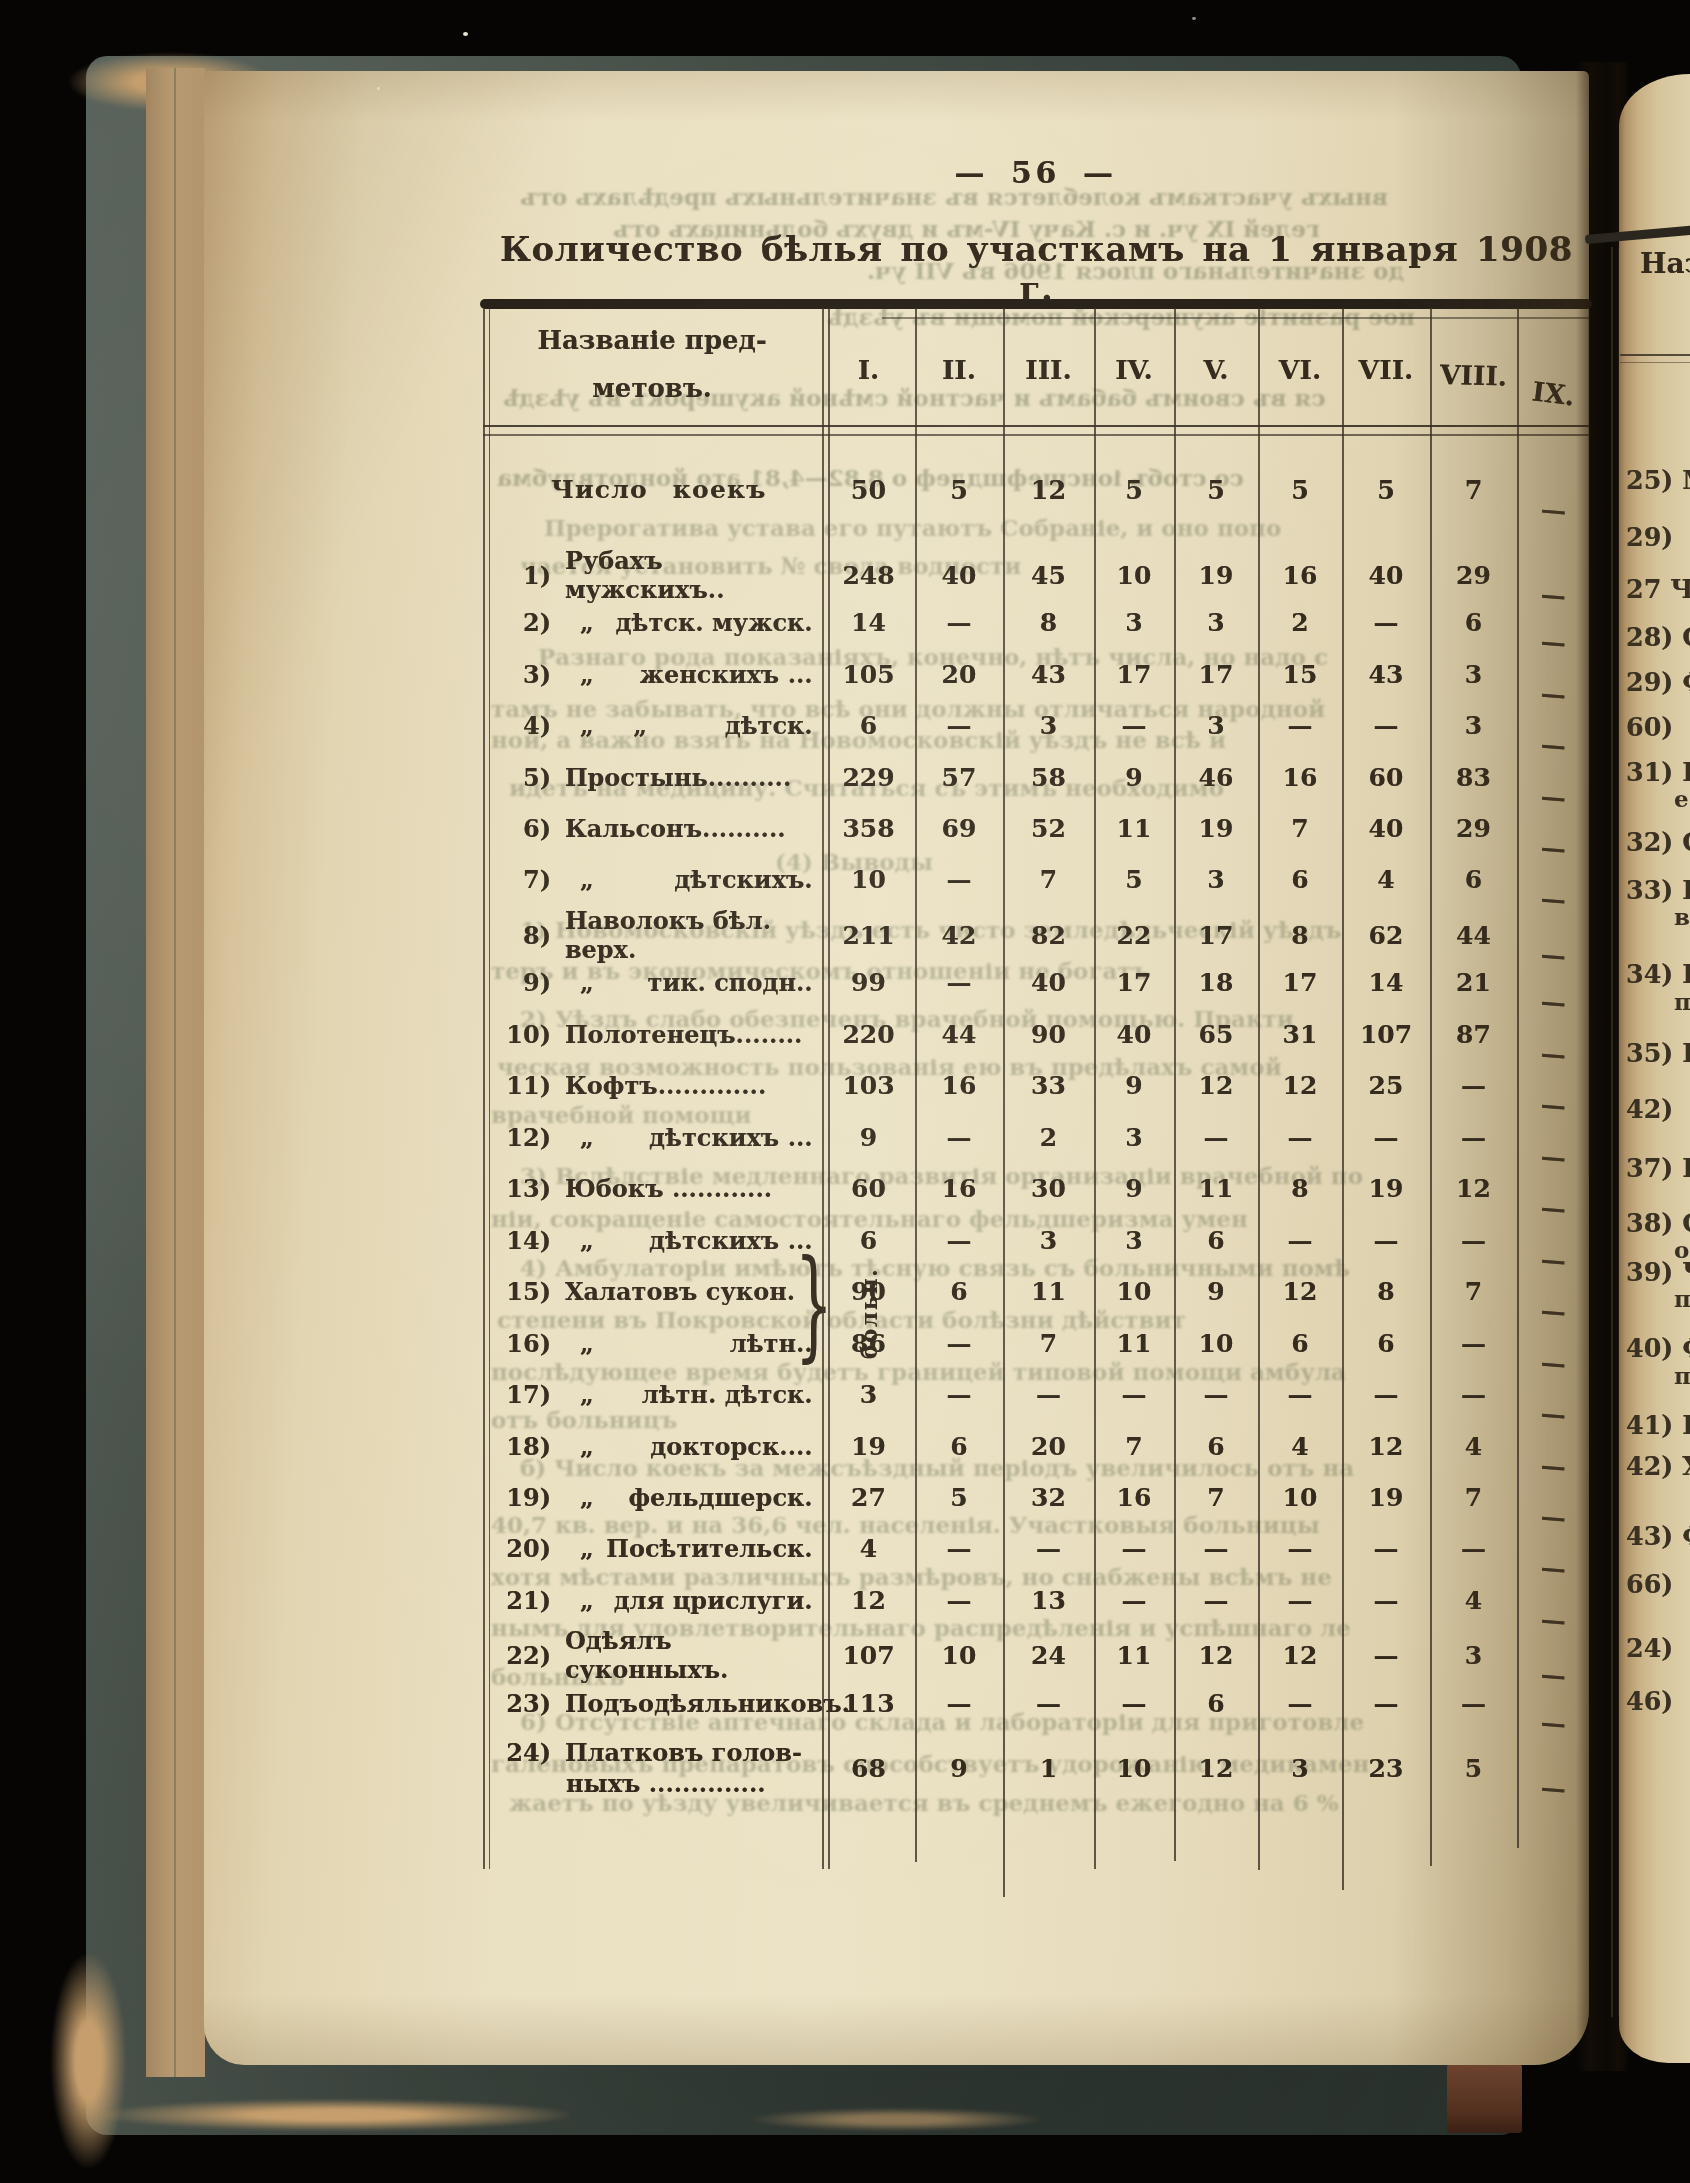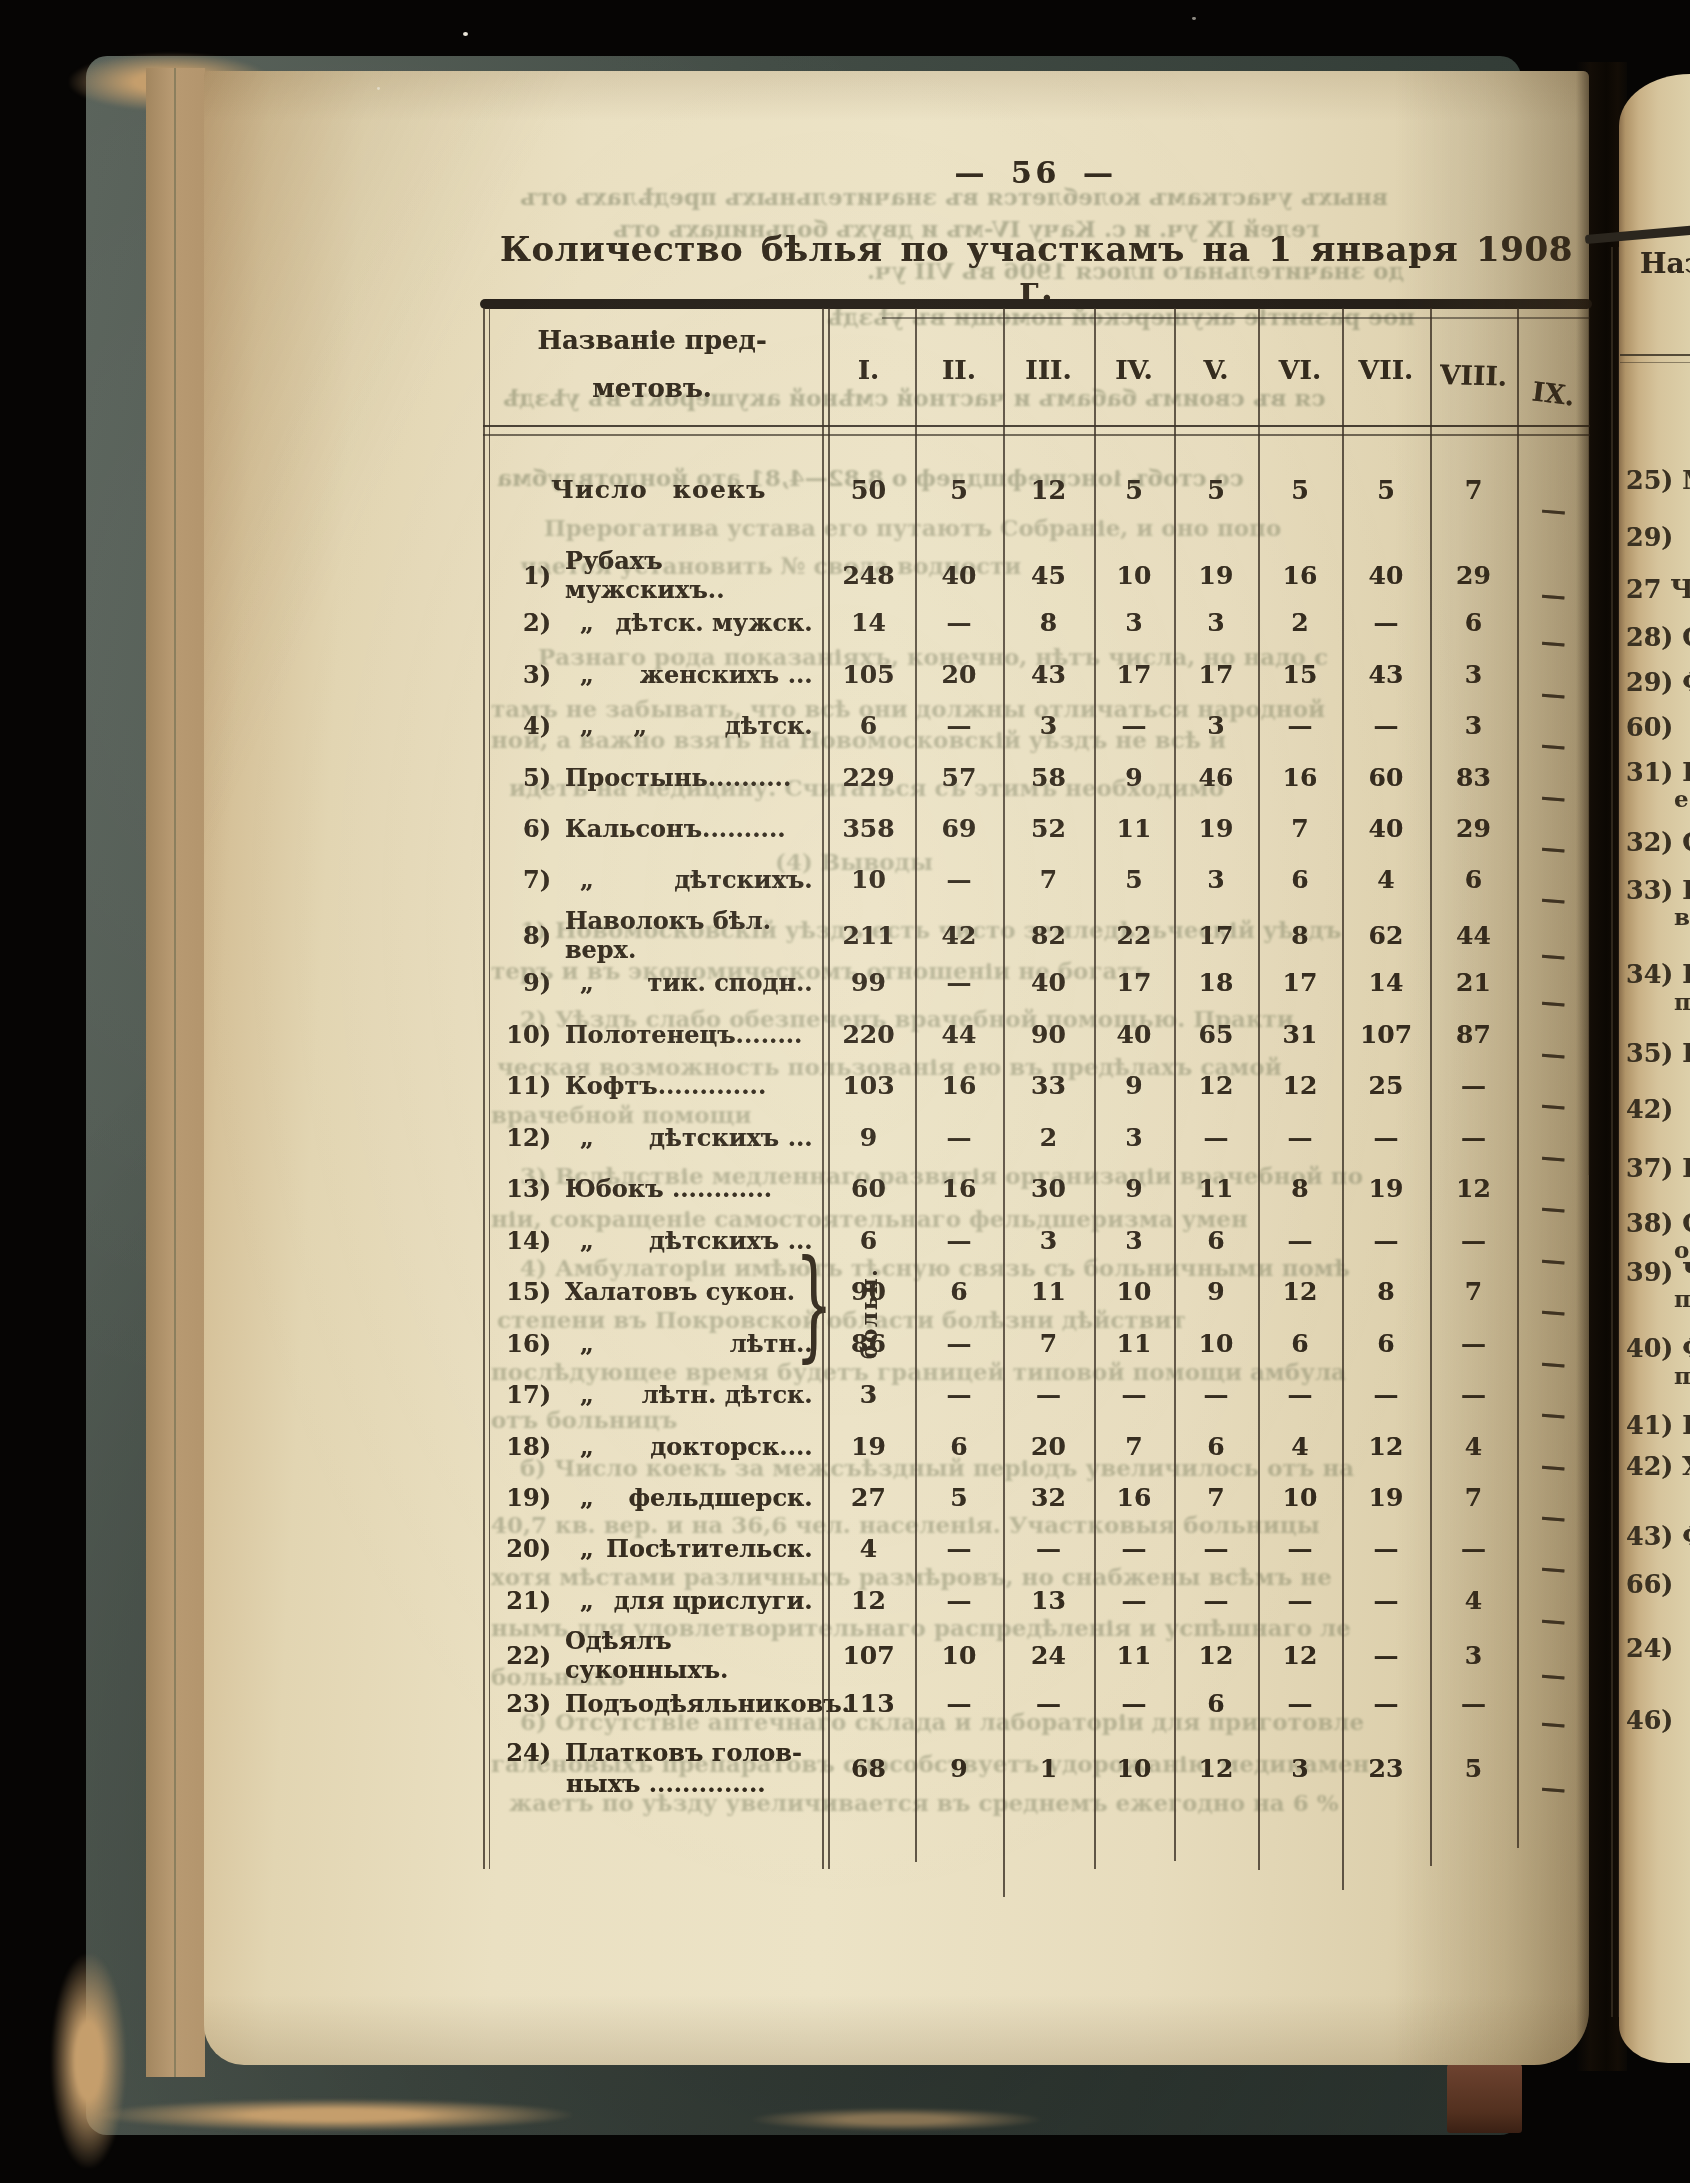--- a/index.html
+++ b/index.html
@@ -587,20 +587,20 @@
       <div class="rpi2" style="top: 1236px;">о</div>
       <div class="rpi" style="top: 1257px;">39) Ч</div>
       <div class="rpi2" style="top: 1285px;">п</div>
       <div class="rpi" style="top: 1333px;">40) Ф</div>
       <div class="rpi2" style="top: 1362px;">п</div>
       <div class="rpi" style="top: 1410px;">41) Г</div>
       <div class="rpi" style="top: 1451px;">42) Х</div>
       <div class="rpi" style="top: 1521px;">43) Ф</div>
       <div class="rpi" style="top: 1569px;">66)</div>
       <div class="rpi" style="top: 1633px;">24)</div>
-      <div class="rpi" style="top: 1686px; margin-top: 19px;">46)</div>
+      <div class="rpi" style="top: 1686px;">46)</div>
     </div>
 
   <div class="speck" style="left:463px;top:32px;width:5.2px;height:4px;"></div>
   <div class="speck" style="left:377px;top:87px;width:2.9px;height:2.9px;opacity:.7;"></div>
   <div class="speck" style="left:1192px;top:17.3px;width:3.5px;height:2.9px;opacity:.6;"></div>
 </div>
 
 
 </body></html>

